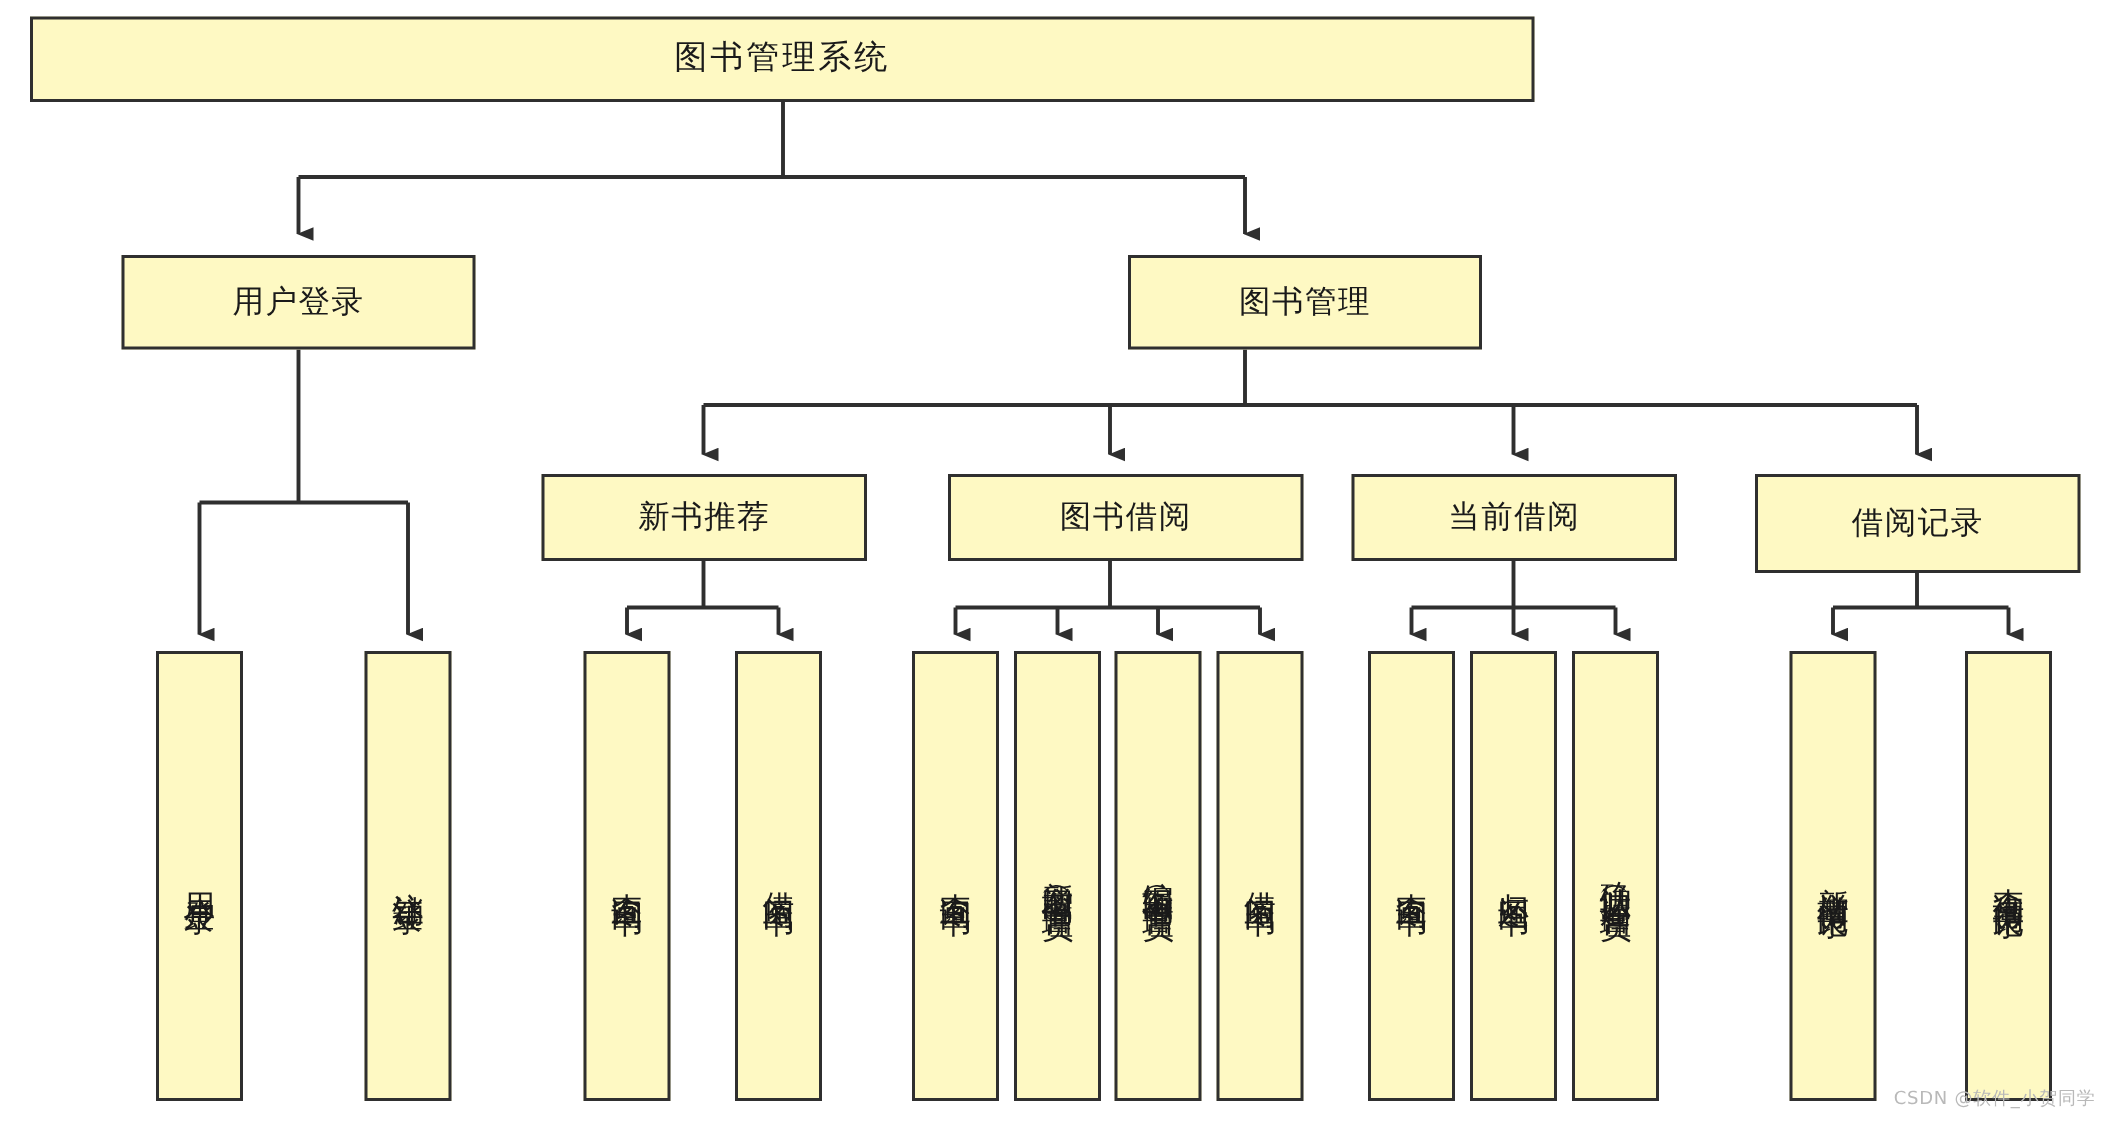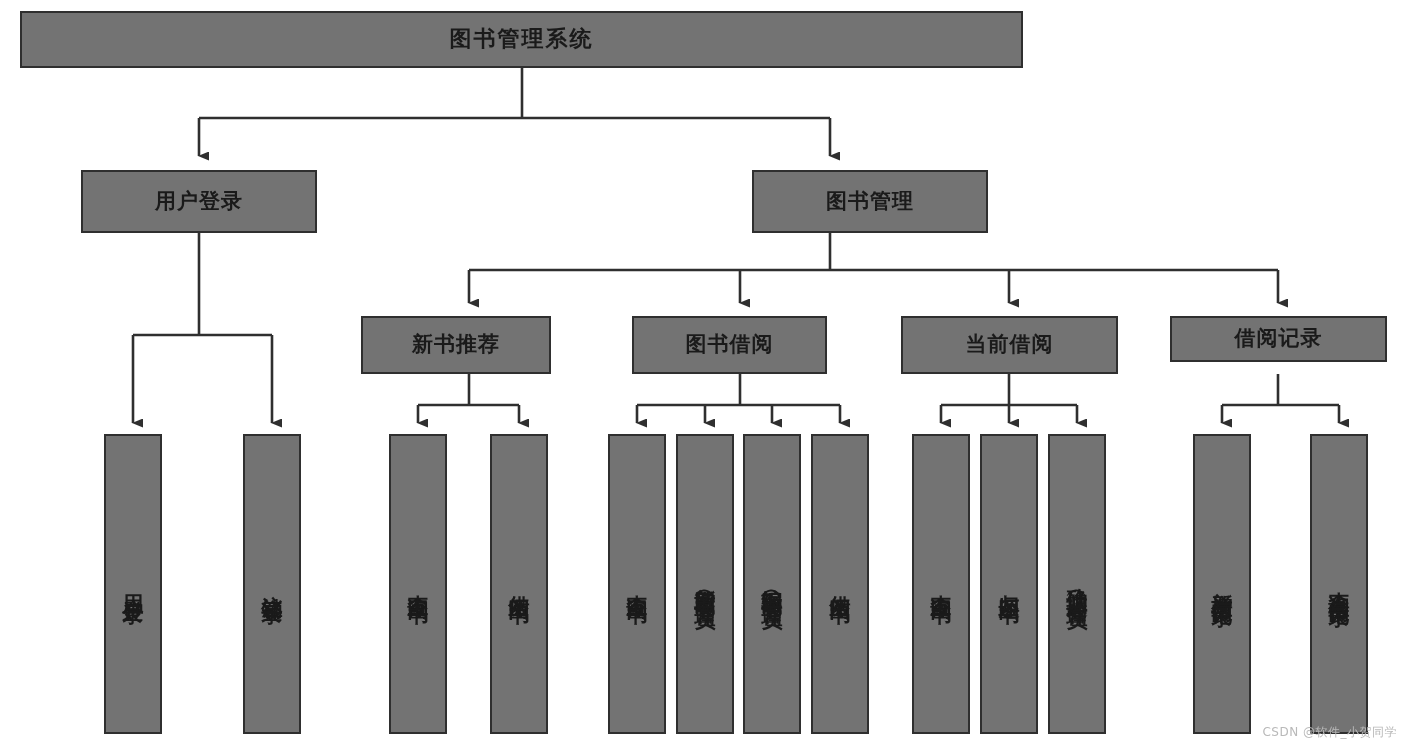--- a/index.html
+++ b/index.html
@@ -21,28 +21,27 @@
     position: absolute;
     left: 0;
     top: 0;
     width: 1405px;
     height: 747px;
     pointer-events: none;
   }
   .node {
     position: absolute;
     box-sizing: border-box;
-    background: #737373;
+    background: #fef9c3;
     border: 2px solid #2f2f2f;
     display: flex;
     align-items: center;
     justify-content: center;
     color: #1a1a1a;
     z-index: 2;
-    font-weight: bold;
   }
   .node.h {
     font-size: 21px;
     letter-spacing: 1px;
     line-height: 1.2;
     white-space: nowrap;
   }
   .node.title {
     font-size: 22px;
     letter-spacing: 2px;
@@ -128,30 +127,30 @@
     <span>图书管理系统</span>
   </div>
 
   <div class="node h" style="left:81px; top:170px; width:236px; height:63px;">
     <span>用户登录</span>
   </div>
   <div class="node h" style="left:712px; top:170px; width:236px; height:63px;margin-left:40px;">
     <span>图书管理</span>
   </div>
 
-  <div class="node h" style="left:361px; top:316px; width:190px; height:58px;">
+  <div class="node h" style="left:361px; top:316px; width:217px; height:58px;">
     <span>新书推荐</span>
   </div>
-  <div class="node h" style="left:632px; top:316px; width:195px; height:58px;">
+  <div class="node h" style="left:632px; top:316px; width:237px; height:58px;">
     <span>图书借阅</span>
   </div>
   <div class="node h" style="left:901px; top:316px; width:217px; height:58px;">
     <span>当前借阅</span>
   </div>
-  <div class="node h" style="left:1170px; top:316px; width:217px; height:46px;">
+  <div class="node h" style="left:1170px; top:316px; width:217px; height:66px;">
     <span>借阅记录</span>
   </div>
 
   <div class="node v" style="left:104px; top:434px; width:58px; height:300px;">
     <span>用户登录</span>
   </div>
   <div class="node v" style="left:243px; top:434px; width:58px; height:300px;">
     <span>注销登录</span>
   </div>
 

